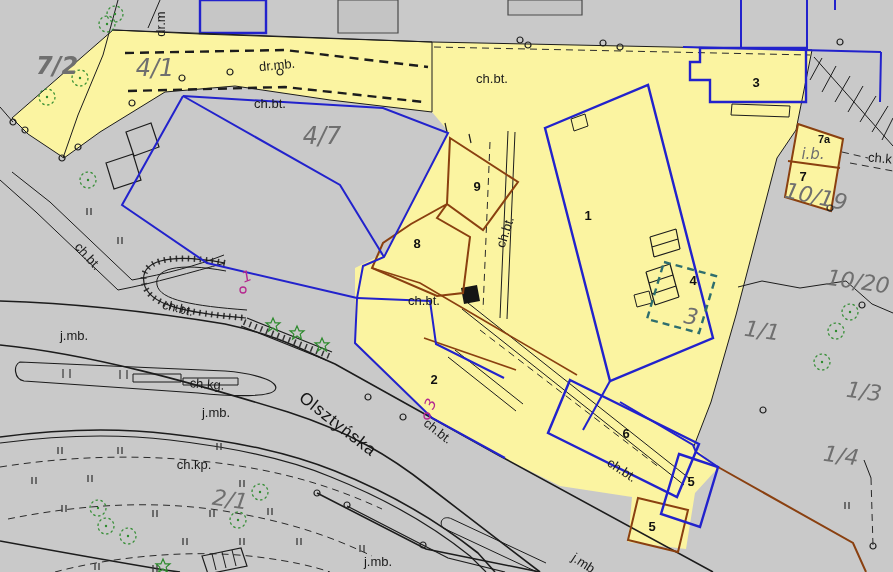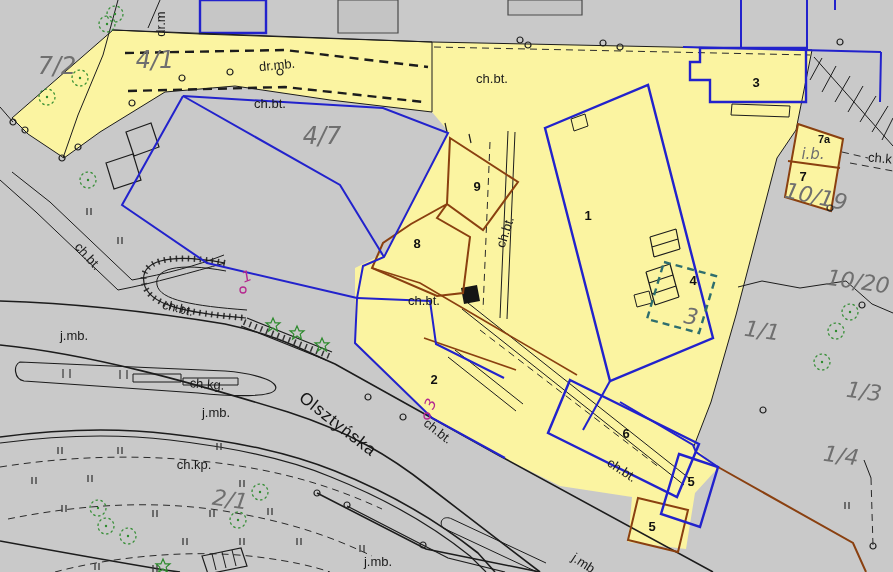--- a/index.html
+++ b/index.html
@@ -230,22 +230,22 @@
         <use href="#star" x="322" y="345"></use>
     <use href="#star" x="163" y="566"></use>
   </g>
   <g>
     <circle class="mg" cx="243" cy="290" r="3"></circle>
         <circle class="mg" cx="427" cy="416" r="3"></circle>
   </g>
 </svg>
 
 <div id="label-layer">
-      <span class="lbl parcel" style="left: 57px; top: 66px; transform: translate(-50%, -50%) rotate(0deg);">7/2</span>
-      <span class="lbl parcel" style="left: 155px; top: 60px; transform: translate(-50%, -50%) rotate(0deg);">4/1</span>
+      <span class="lbl parcel" style="left: 57px; top: 66px; transform: translate(-50%, -50%) rotate(0deg); font-weight: bold;">7/2</span>
+      <span class="lbl parcel" style="left: 155px; top: 68px; transform: translate(-50%, -50%) rotate(0deg);">4/1</span>
       <span class="lbl parcel" style="left: 322px; top: 136px; transform: translate(-50%, -50%) rotate(0deg);">4/7</span>
       <span class="lbl parcel" style="left: 816px; top: 197px; transform: translate(-50%, -50%) rotate(12deg); font-size: 22px;">10/19</span>
       <span class="lbl parcel" style="left: 858px; top: 282px; transform: translate(-50%, -50%) rotate(8deg); font-size: 22px;">10/20</span>
       <span class="lbl parcel" style="left: 762px; top: 331px; transform: translate(-50%, -50%) rotate(8deg); font-size: 22px;">1/1</span>
       <span class="lbl parcel" style="left: 864px; top: 392px; transform: translate(-50%, -50%) rotate(8deg); font-size: 22px;">1/3</span>
       <span class="lbl parcel" style="left: 841px; top: 456px; transform: translate(-50%, -50%) rotate(8deg); font-size: 22px;">1/4</span>
       <span class="lbl parcel" style="left: 230px; top: 500px; transform: translate(-50%, -50%) rotate(8deg); font-size: 22px;">2/1</span>
       <span class="lbl parcel" style="left: 691px; top: 317px; transform: translate(-50%, -50%) rotate(10deg); font-size: 22px;">3</span>
       <span class="lbl surface-gray" style="left: 813px; top: 154px; transform: translate(-50%, -50%) rotate(0deg);">i.b.</span>
       <span class="lbl building" style="left: 588px; top: 215px; transform: translate(-50%, -50%) rotate(0deg);">1</span>

